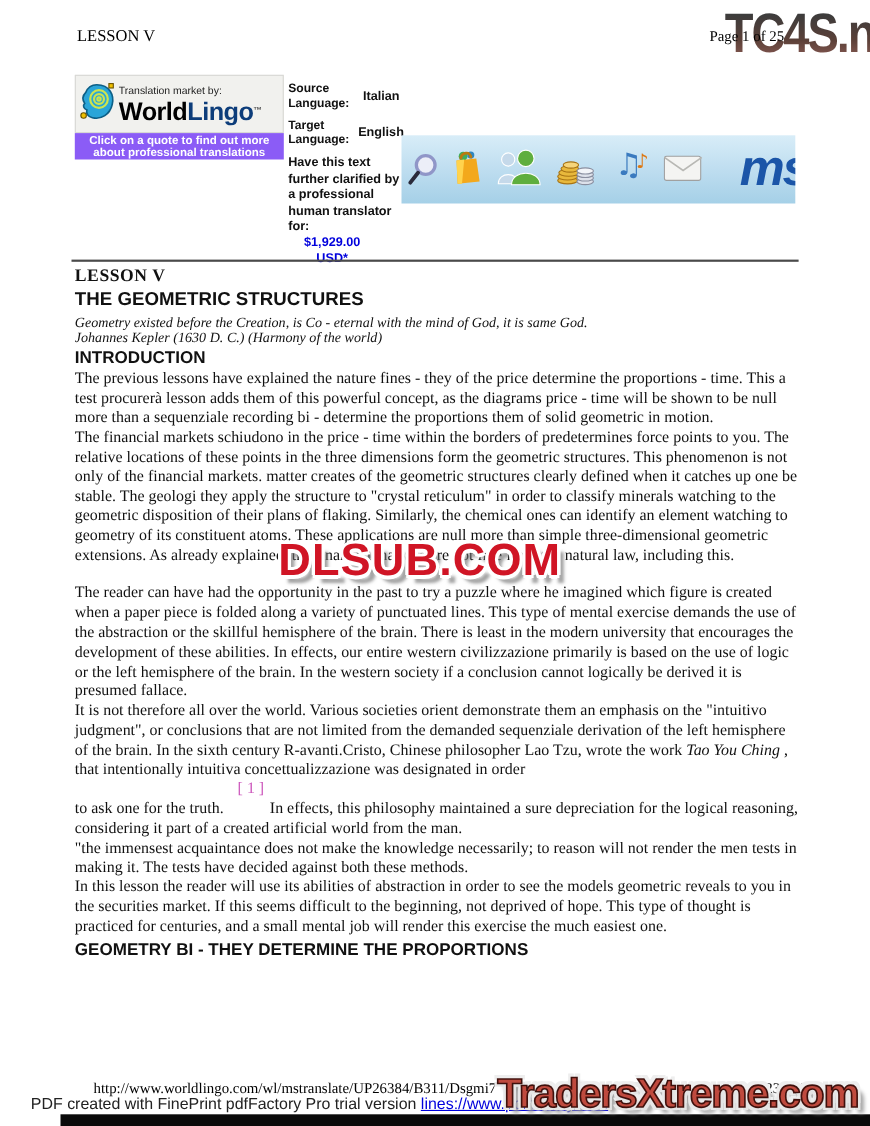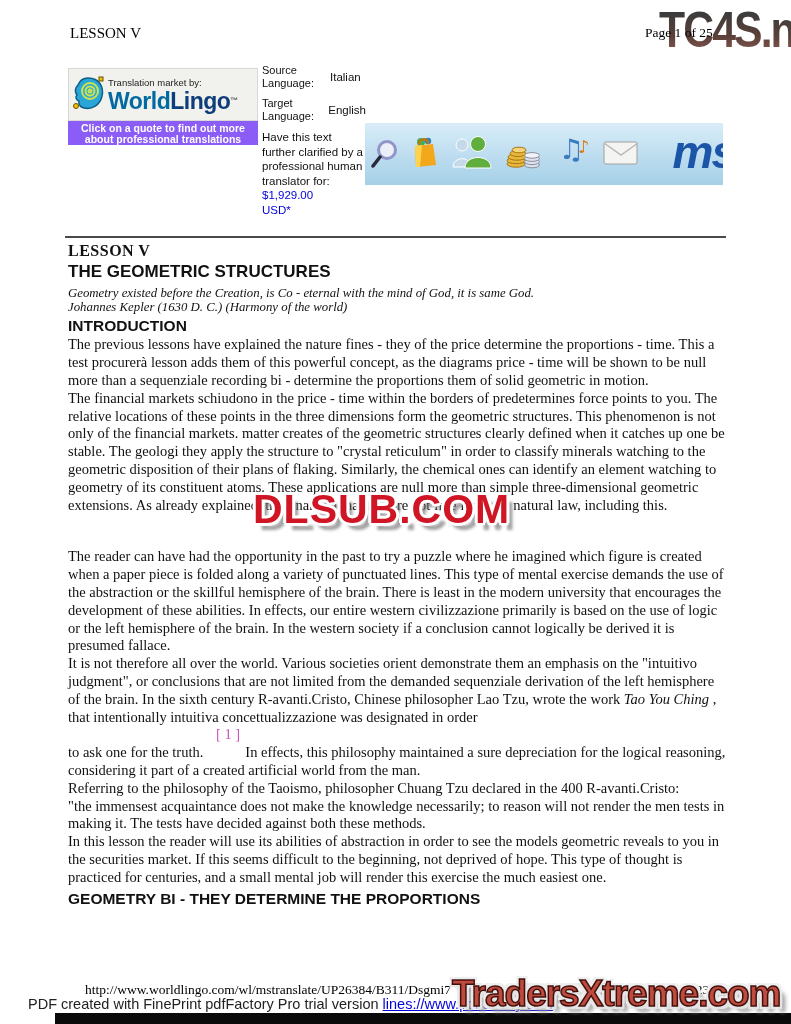--- a/index.html
+++ b/index.html
@@ -16,33 +16,33 @@
           -webkit-background-clip:text; background-clip:text; color:transparent; }
 
   
   .wl-box { position:absolute; left:68px; top:68px; width:190px; }
   .wl-top { height:53px; background:#f1f1ee; border:1px solid #d8d8d4; box-sizing:border-box;
             display:flex; align-items:center; }
   .wl-icon { margin:2px 2px 0 3px; flex:0 0 auto; }
   .wl-text { flex:1; }
   .wl-powered { font:9.5px/11px "Liberation Sans", sans-serif; color:#222; margin-bottom:1px; }
   .wl-brand { font-family:"Liberation Sans", sans-serif; font-weight:bold; font-size:23px; line-height:24px; letter-spacing:-0.5px; }
-  .wl-world { color:#0369a1; }
+  .wl-world { color:#000000; }
   .wl-lingo { color:#0d3d7a; }
   .wl-tm { font-size:8px; color:#555; vertical-align:top; }
   .wl-bar { height:24px; background:#8b5cf6; color:#fff; text-align:center; cursor:pointer;
             font:bold 10.5px/11px "Liberation Sans", sans-serif; padding-top:2px; box-sizing:border-box; }
 
   
-  .lang-info { position:absolute; left:262px; top:64px; width:104px; font-family:"Liberation Sans", sans-serif; }
+  .lang-info { position:absolute; left:262px; top:75px; width:104px; font-family:"Liberation Sans", sans-serif;font-weight:bold; }
   .lang-row { display:flex; margin-bottom:7px; }
   .lang-label { width:60px; font-size:11px; line-height:13px; color:#111; }
   .lang-value { font-size:11.5px; line-height:13px; margin-left:8px; align-self:center; color:#111; }
   .quote-text { width:102px; font-size:11.5px; line-height:14.5px; color:#111; margin-top:4px; }
-  .quote-price { display:block; width:80px; font-size:11.5px; line-height:14.5px; color:#0000dd; text-decoration:none; cursor:pointer; }
+  .quote-price { display:block; width:80px; font-size:11.5px; line-height:14.5px; color:#0000dd; text-decoration:none; cursor:pointer;text-align:center; }
 
   
   .msn-banner { position:absolute; left:365px; top:123px; width:358px; height:62px; overflow:hidden;
                 background:linear-gradient(180deg,#d8edf8 0%,#bcdcef 55%,#a5d0e7 100%); cursor:pointer; }
   .icon { position:absolute; top:14px; }
   .i-search { left:6px; top:16px; }
   .i-bag { left:44px; top:12px; }
   .i-msgr { left:86px; top:12px; }
   .i-coins { left:140px; top:13px; }
   .i-music { left:194px; top:10px; font-family:"DejaVu Sans", sans-serif; }
@@ -53,21 +53,21 @@
               font:bold italic 46px/46px "Liberation Sans", sans-serif; letter-spacing:-2px; }
 
   
   .rule { position:absolute; left:65px; top:236px; width:661px; height:2px; background:#4a4a4a; }
   .article { position:absolute; left:68px; top:241px; width:659px; }
   .a-title { font:bold 16px/19px "Liberation Serif", serif; margin:0 0 2px 0; letter-spacing:0.5px; }
   .a-sub   { font:bold 17px/20px "Liberation Sans", sans-serif; margin:0 0 4px 0; }
   .epi     { font:italic 12.8px/14.2px "Liberation Serif", serif; }
   .a-h3, .a-h4 { font:bold 15.5px/19px "Liberation Sans", sans-serif; margin:2px 0 1px 0; }
   .para { font-size:14.5px; line-height:17.8px; margin:0; }
-  .gap-above { margin-top:34px; }
+  .gap-above { margin-top:17px; }
   .footnote { color:#cc55bb; margin-left:148px; font-size:14.5px; line-height:17.8px; cursor:pointer; }
   .midgap { display:inline-block; width:42px; }
 
   
   .dlsub { position:absolute; left:253px; top:489px; z-index:5;
            font:bold 41px/41px "Liberation Sans", sans-serif; letter-spacing:1px; color:#d01525;
            text-shadow:
              -2px -2px 0 #fff, 2px -2px 0 #fff, -2px 2px 0 #fff, 2px 2px 0 #fff,
              -3px 0 0 #fff, 3px 0 0 #fff, 0 -3px 0 #fff, 0 3px 0 #fff,
              6px 7px 3px rgba(110,110,110,.65); }
@@ -188,21 +188,20 @@
     <div class="a-sub">THE GEOMETRIC STRUCTURES</div>
     <div class="epi">Geometry existed before the Creation, is Co - eternal with the mind of God, it is same God.</div>
     <div class="epi">Johannes Kepler (1630 D. C.) (Harmony of the world)</div>
     <div class="a-h3">INTRODUCTION</div>
     <p class="para">The previous lessons have explained the nature fines - they of the price determine the proportions - time. This a test procurerà lesson adds them of this powerful concept, as the diagrams price - time will be shown to be null more than a sequenziale recording bi - determine the proportions them of solid geometric in motion.</p>
     <p class="para">The financial markets schiudono in the price - time within the borders of predetermines force points to you. The relative locations of these points in the three dimensions form the geometric structures. This phenomenon is not only of the financial markets. matter creates of the geometric structures clearly defined when it catches up one be stable. The geologi they apply the structure to "crystal reticulum" in order to classify minerals watching to the geometric disposition of their plans of flaking. Similarly, the chemical ones can identify an element watching to geometry of its constituent atoms. These applications are null more than simple three-dimensional geometric extensions. As already explained, the financial markets are not free from the natural law, including this.</p>
     <p class="para gap-above">The reader can have had the opportunity in the past to try a puzzle where he imagined which figure is created when a paper piece is folded along a variety of punctuated lines. This type of mental exercise demands the use of the abstraction or the skillful hemisphere of the brain. There is least in the modern university that encourages the development of these abilities. In effects, our entire western civilizzazione primarily is based on the use of logic or the left hemisphere of the brain. In the western society if a conclusion cannot logically be derived it is presumed fallace.</p>
     <p class="para"><span>It is not therefore all over the world. Various societies orient demonstrate them an emphasis on the "intuitivo judgment", or conclusions that are not limited from the demanded sequenziale derivation of the left hemisphere of the brain. In the sixth century R-avanti.Cristo, Chinese philosopher Lao Tzu, wrote the work </span><i>Tao You Ching</i><span> , that intentionally intuitiva concettualizzazione was designated in order</span></p>
     <div class="footnote">[ 1 ]</div>
     <p class="para"><span>to ask one for the truth.</span><span class="midgap"></span><span>In effects, this philosophy maintained a sure depreciation for the logical reasoning, considering it part of a created artificial world from the man.</span></p>
-    <p class="para">Referring to the philosophy of the Taoismo, philosopher Chuang Tzu declared in the 400 R-avanti.Cristo:</p>
     <p class="para">"the immensest acquaintance does not make the knowledge necessarily; to reason will not render the men tests in making it. The tests have decided against both these methods.</p>
     <p class="para">In this lesson the reader will use its abilities of abstraction in order to see the models geometric reveals to you in the securities market. If this seems difficult to the beginning, not deprived of hope. This type of thought is practiced for centuries, and a small mental job will render this exercise the much easiest one.</p>
     <div class="a-h4">GEOMETRY BI - THEY DETERMINE THE PROPORTIONS</div>
   </div>
 
   <div class="dlsub">DLSUB.COM</div>
 
   <div class="f-url">
     <span>http://www.worldlingo.com/wl/mstranslate/UP26384/B311/Dsgmi7</span>
     <span class="f-date">2/23/2004</span>

